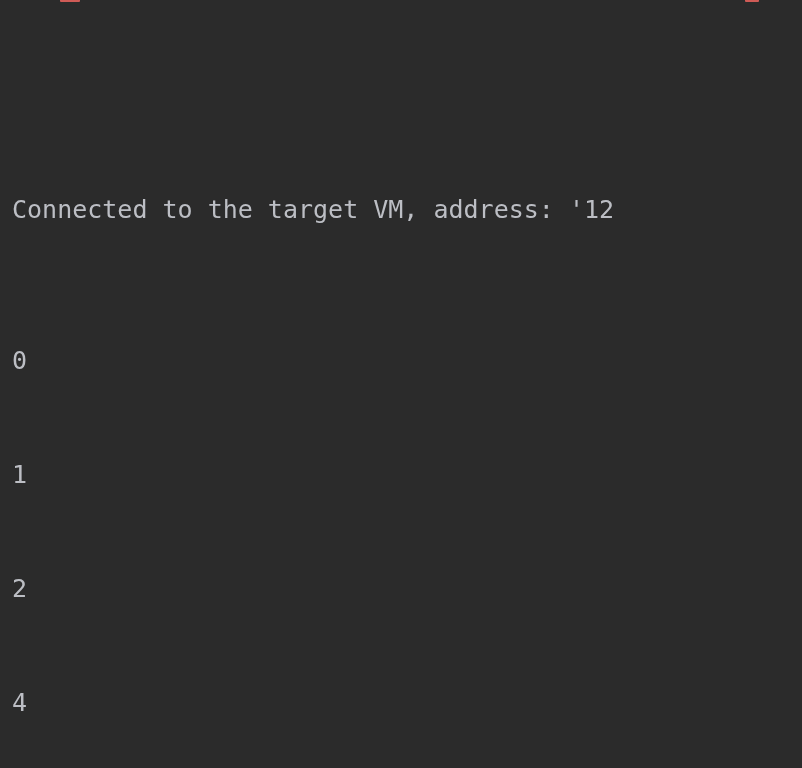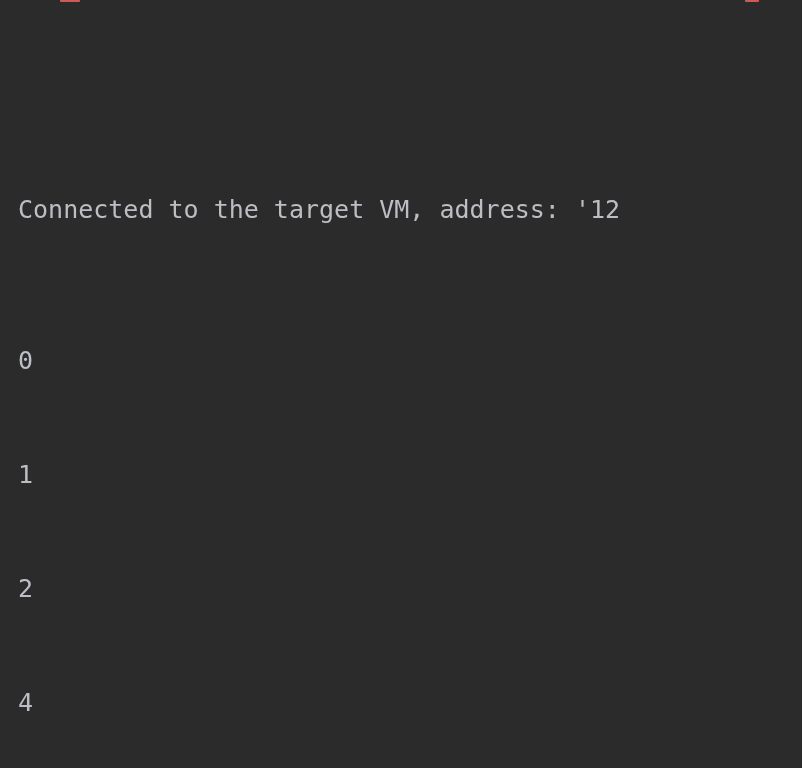--- a/index.html
+++ b/index.html
@@ -22,21 +22,21 @@
     height: 768px;
     background: #2b2b2b;
     color: #bcbec4;
     font-family: "DejaVu Sans Mono", "Liberation Mono", monospace;
     font-size: 25px;
     line-height: 38px;
     letter-spacing: 0px;
     white-space: pre;
     overflow: hidden;
     box-sizing: border-box;
-    padding: 0 0 0 18px;
+    padding: 0 0 0 12px;
   }
 
   
   .clipped-top {
     position: absolute;
     left: 0;
     top: 0;
     width: 802px;
     height: 5px;
     overflow: hidden;

